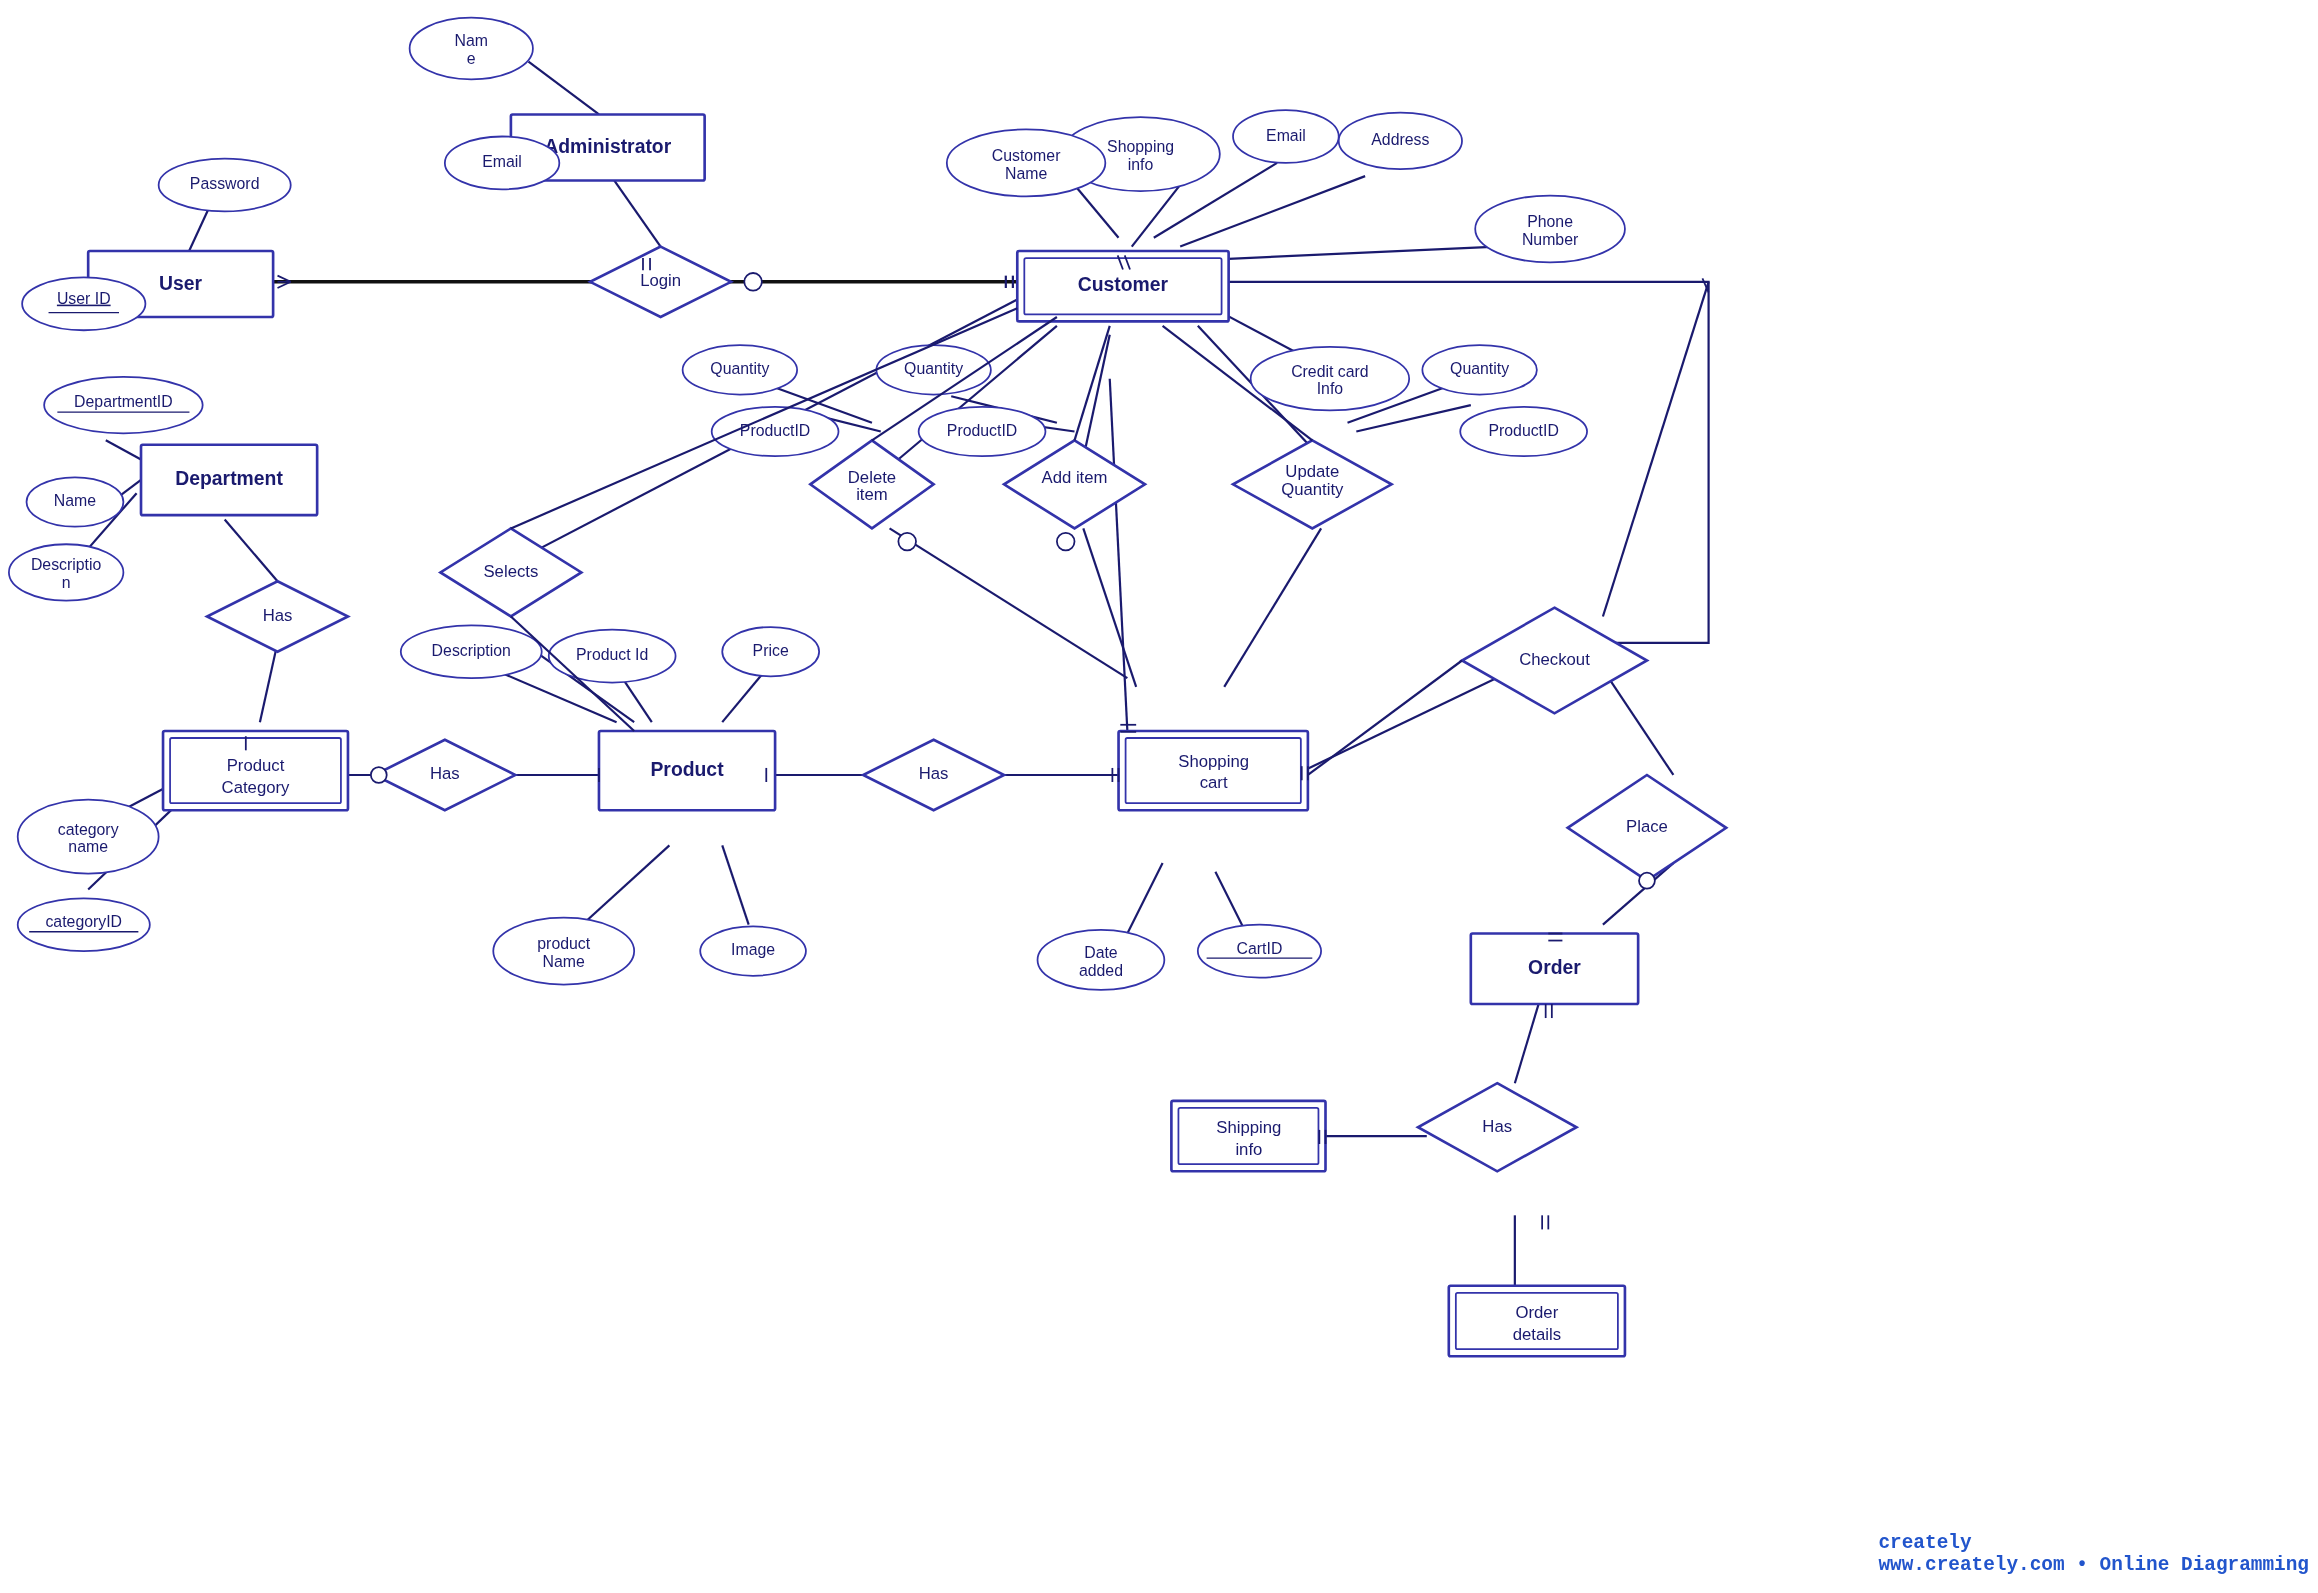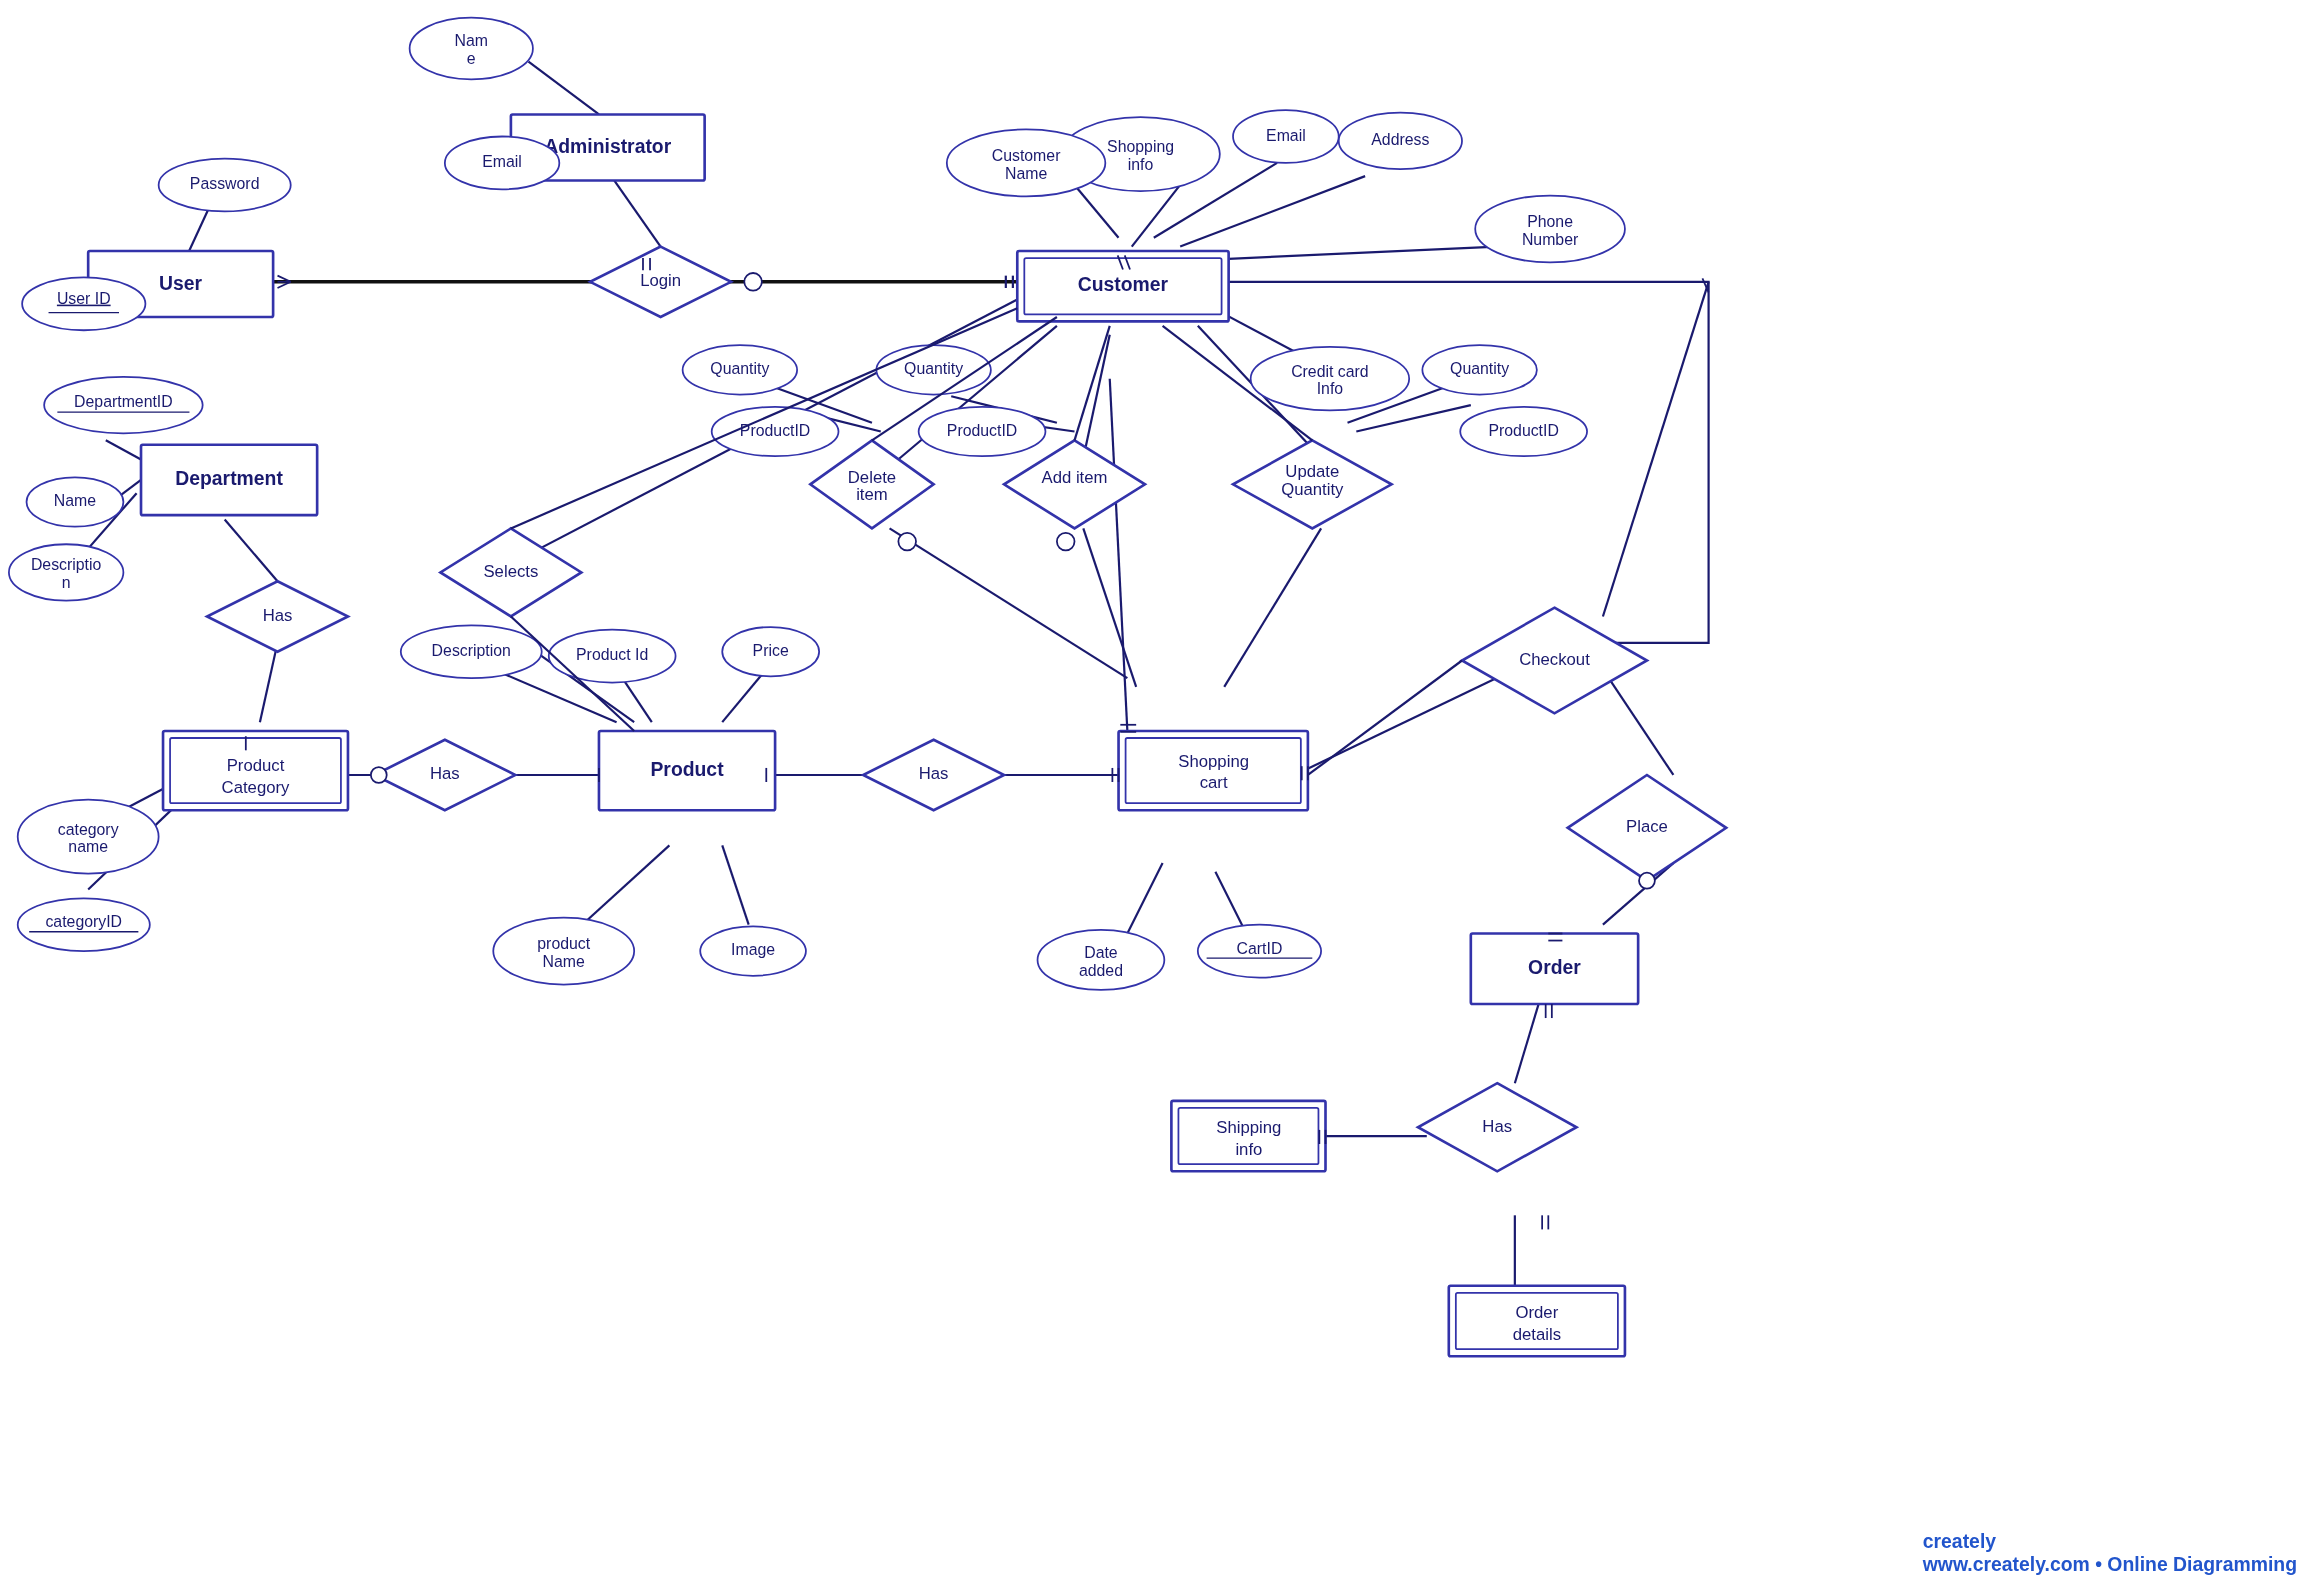--- a/index.html
+++ b/index.html
@@ -65,22 +65,22 @@
       fill: none;
     }
     .er-line-bold {
       stroke: #111111;
       stroke-width: 4;
       fill: none;
     }
     .creately-logo {
       position: absolute;
       bottom: 17.6px;
-      right: 22px;
-      font-family: Liberation Sans, sans-serif;
+      right: 10px;
+      font-family: Liberation Mono, monospace;
       font-size: 16px;
       color: #2255cc;
     }
     .creately-logo span {
       font-weight: bold;
       font-size: 19.4px;
       color: #2255cc;
     }
     .creately-sub {
       font-size: 11.4px;

